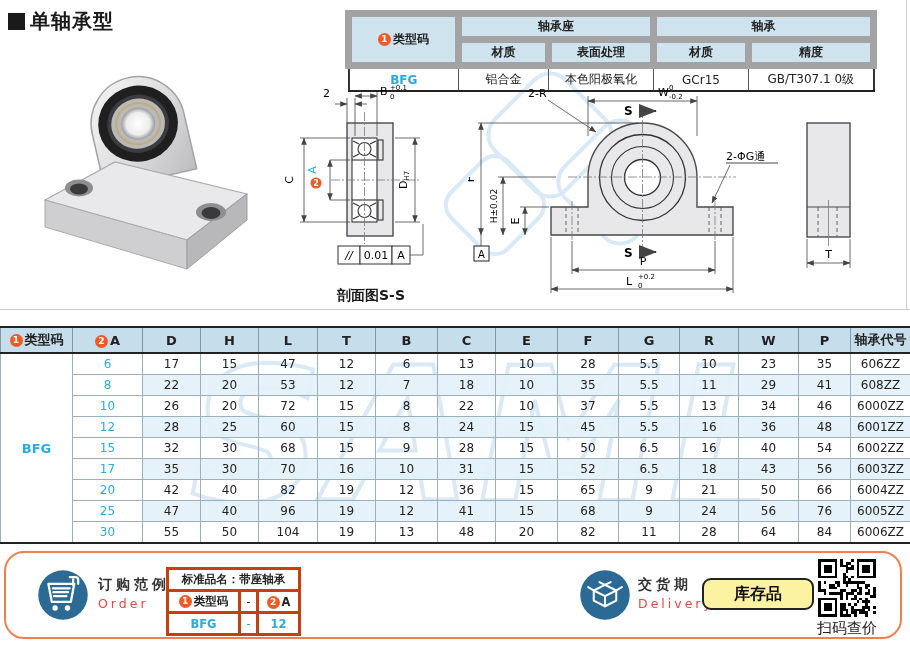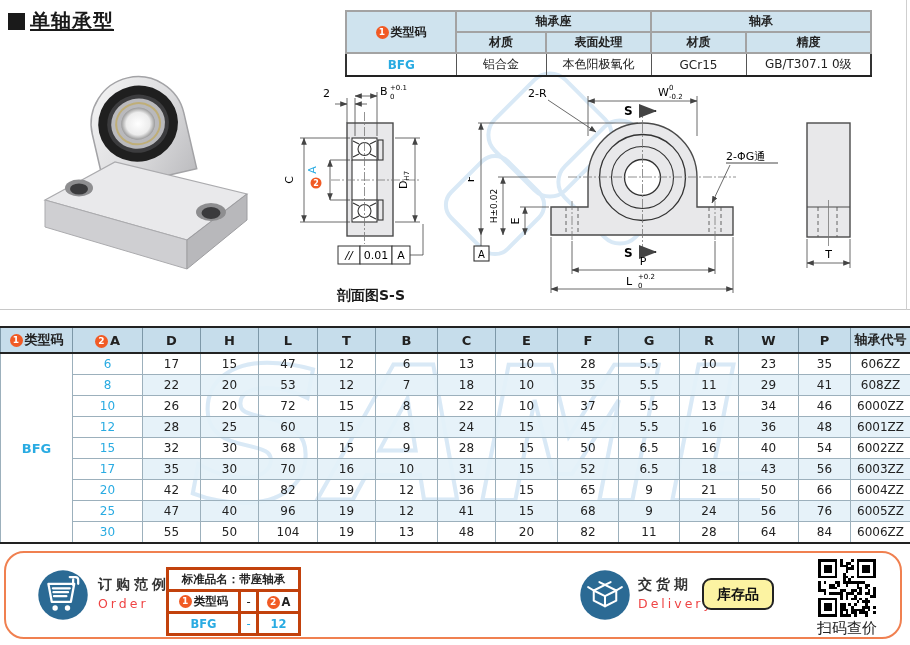--- a/index.html
+++ b/index.html
@@ -12,21 +12,21 @@
   .blue{color:#29abe2;}
   
   .cnum{display:inline-block;width:13px;height:13px;line-height:13px;border-radius:50%;
     background:#f15a24;color:#fff;font-size:9px;text-align:center;font-weight:700;
     vertical-align:1px;margin-right:2px;}
   
   .title-marker{width:17px;height:17px;background:#1a1a1a;}
   .page-title{font-size:20px;font-weight:700;letter-spacing:1px;color:#1a1a1a;}
   
   .spec-table{border-collapse:collapse;table-layout:fixed;font-size:12px;border:2px solid #333;}
-  .spec-table th{background:#cfe3ee;border:2px solid #a3a3a3;font-weight:600;height:19px;text-align:center;padding:0;}
+  .spec-table th{background:#cfe3ee;border:7px solid #a3a3a3;font-weight:600;height:19px;text-align:center;padding:0;}
   .spec-table td{border:1px solid #555;height:21px;text-align:center;padding:0;}
   .spec-table tr:last-child td{border-bottom:2px solid #222;}
   
   .main-table{border-collapse:collapse;table-layout:fixed;width:910px;border-bottom:2px solid #222;}
   .main-table th{background:rgba(195,219,234,.95);border:1px solid #7d98a8;border-top:2px solid #222;
     border-bottom:2px solid #222;height:24px;font-size:13px;font-weight:700;padding:0;text-align:center;}
   .main-table td{border:1px solid #9cb0bc;height:20px;font-size:12px;text-align:center;padding:0;color:#222;}
   .main-table tr.alt td{background:rgba(228,241,249,.92);}
   .main-table td.a-val{color:#29abe2;background:transparent;}
   .main-table tr.alt td.a-val{background:transparent;}
@@ -36,39 +36,39 @@
   .caption{font-size:14px;font-weight:700;color:#1a1a1a;}
   .sep-line{height:1px;background:#c8c8c8;}
   .edge-line{width:1px;background:#cfcfcf;}
   
   .footer-box{width:894px;height:84px;border:2.5px solid #f08050;border-radius:20px;background:#fff;}
   .footer-box .in{position:absolute;}
   .ico-title-cn{font-size:14px;letter-spacing:4px;color:#333;font-weight:600;white-space:nowrap;}
   .ico-title-en{font-size:12.5px;letter-spacing:3px;color:#ef4444;white-space:nowrap;}
   .order-table{border-collapse:collapse;table-layout:fixed;font-size:11.5px;border:1.5px solid #333;}
   .order-table td{border:3px solid #c2410c;height:19px;text-align:center;padding:0 2px;white-space:nowrap;}
-  .stock-badge{border:2px solid #222;border-radius:9px;background:#fcf3a2;font-size:14px;
-    font-weight:700;padding:1px 13px;line-height:26px;color:#111;white-space:nowrap;}
+  .stock-badge{border:2px solid #222;border-radius:9px;background:#fcf3a2;font-size:16px;
+    font-weight:700;padding:1px 30px;line-height:26px;color:#111;white-space:nowrap;}
   .qr-caption{font-size:15px;color:#222;text-align:center;white-space:nowrap;}
   svg text{font-family:"DejaVu Sans","Liberation Sans",sans-serif;}
 </style>
 </head>
 <body>
 
 <svg class="abs" style="left:150px;top:70px;z-index:0" width="610" height="480" viewBox="0 0 610 480">
   <g fill="none" stroke="#d9e9f6" stroke-width="4">
     <rect x="350" y="15" width="100" height="100" rx="22" transform="rotate(45 400 65)"></rect>
     <rect x="420" y="62" width="100" height="100" rx="22" transform="rotate(45 470 112)"></rect>
     <rect x="305" y="95" width="80" height="80" rx="18" transform="rotate(45 345 135)"></rect>
     <text x="40" y="430" font-size="185" font-style="italic" font-weight="700" letter-spacing="6" stroke-width="4">SAML</text>
   </g>
 </svg>
 
 <div class="abs title-marker" style="left:8px;top:13px;"></div>
-<div class="abs page-title" style="left:30px;top:8px;text-decoration:underline;">单轴承型</div>
+<div class="abs page-title" style="left:30px;top:8px;">单轴承型</div>
 
 <svg class="abs" style="left:15px;top:48px;z-index:1" width="265" height="255" viewBox="0 0 265 255">
   <defs>
     <linearGradient id="gAl" x1="0" y1="0" x2="1" y2="1">
       <stop offset="0" stop-color="#f6f6f6"></stop>
         <stop offset=".55" stop-color="#dddddf"></stop>
         <stop offset="1" stop-color="#bdbdc0"></stop>
     </linearGradient>
     <radialGradient id="gBore">
       <stop offset="0" stop-color="#ffffff"></stop>

